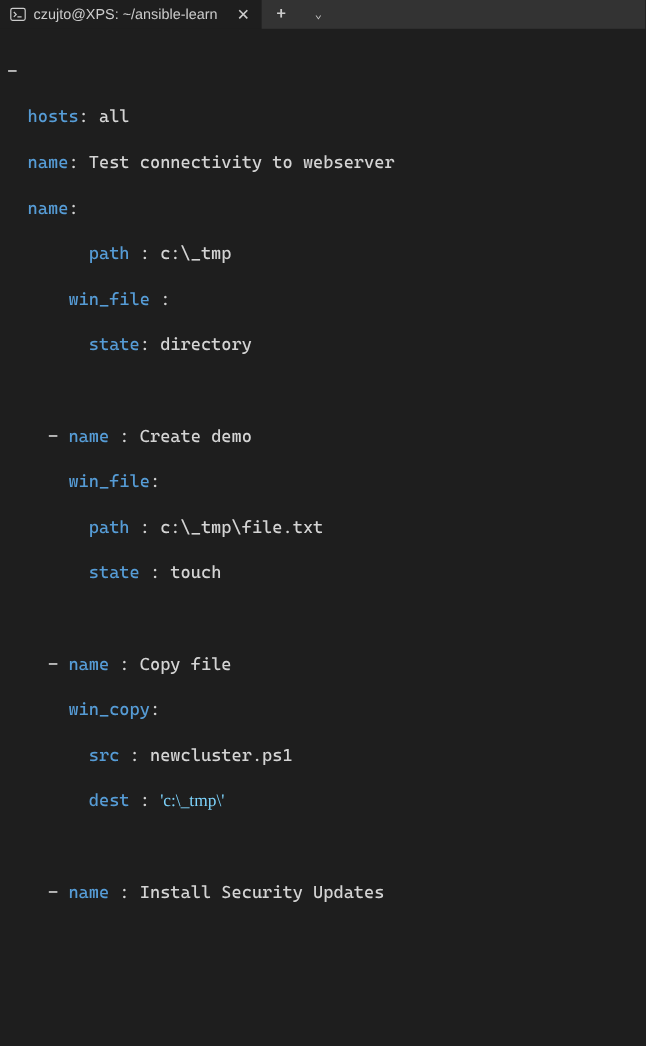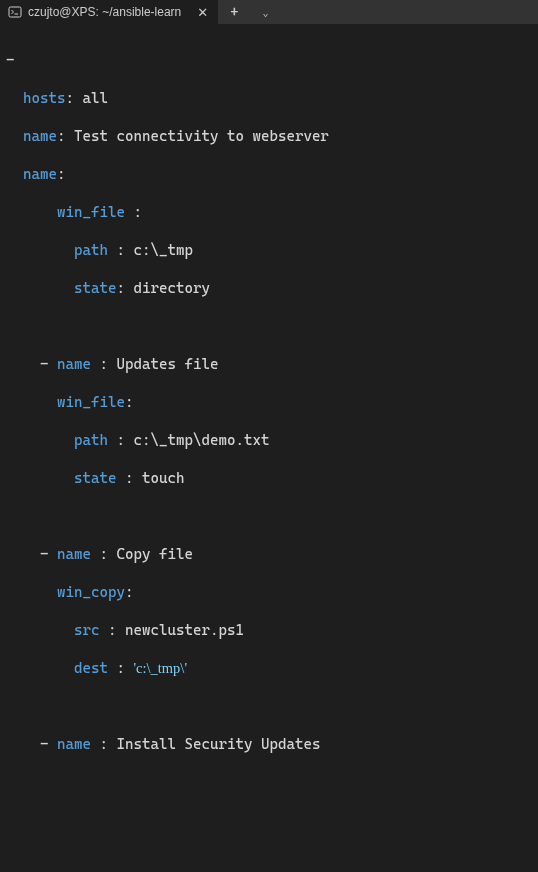--- a/index.html
+++ b/index.html
@@ -83,27 +83,27 @@
     <span>+</span>
     <span style="font-size:10px;">⌄</span>
   </div>
 </div>
 
 <div class="editor">
 <div class="line"><span class="dash">-</span></div>
 <div class="line">  <span class="k">hosts</span><span class="p">:</span> <span class="v">all</span></div>
 <div class="line">  <span class="k">name</span><span class="p">:</span> <span class="v">Test connectivity to webserver</span></div>
 <div class="line">  <span class="k">name</span><span class="p">:</span></div>
+<div class="line">        <span class="k">path</span> <span class="p">:</span> <span class="v">c:\_tmp</span></div>
 <div class="line">      <span class="k">win_file</span> <span class="p">:</span></div>
-<div class="line">        <span class="k">path</span> <span class="p">:</span> <span class="v">c:\_tmp</span></div>
 <div class="line">        <span class="k">state</span><span class="p">:</span> <span class="v">directory</span></div>
 <div class="line"></div>
-<div class="line">    <span class="dash">-</span> <span class="k">name</span> <span class="p">:</span> <span class="v">Updates file</span></div>
+<div class="line">    <span class="dash">-</span> <span class="k">name</span> <span class="p">:</span> <span class="v">Create demo</span></div>
 <div class="line">      <span class="k">win_file</span><span class="p">:</span></div>
-<div class="line">        <span class="k">path</span> <span class="p">:</span> <span class="v">c:\_tmp\demo.txt</span></div>
+<div class="line">        <span class="k">path</span> <span class="p">:</span> <span class="v">c:\_tmp\file.txt</span></div>
 <div class="line">        <span class="k">state</span> <span class="p">:</span> <span class="v">touch</span></div>
 <div class="line"></div>
 <div class="line">    <span class="dash">-</span> <span class="k">name</span> <span class="p">:</span> <span class="v">Copy file</span></div>
 <div class="line">      <span class="k">win_copy</span><span class="p">:</span></div>
 <div class="line">        <span class="k">src</span> <span class="p">:</span> <span class="v">newcluster.ps1</span></div>
 <div class="line">        <span class="k">dest</span> <span class="p">:</span> <span class="s">'c:\_tmp\'</span></div>
 <div class="line"></div>
 <div class="line">    <span class="dash">-</span> <span class="k">name</span> <span class="p">:</span> <span class="v">Install Security Updates</span></div>
 
 

